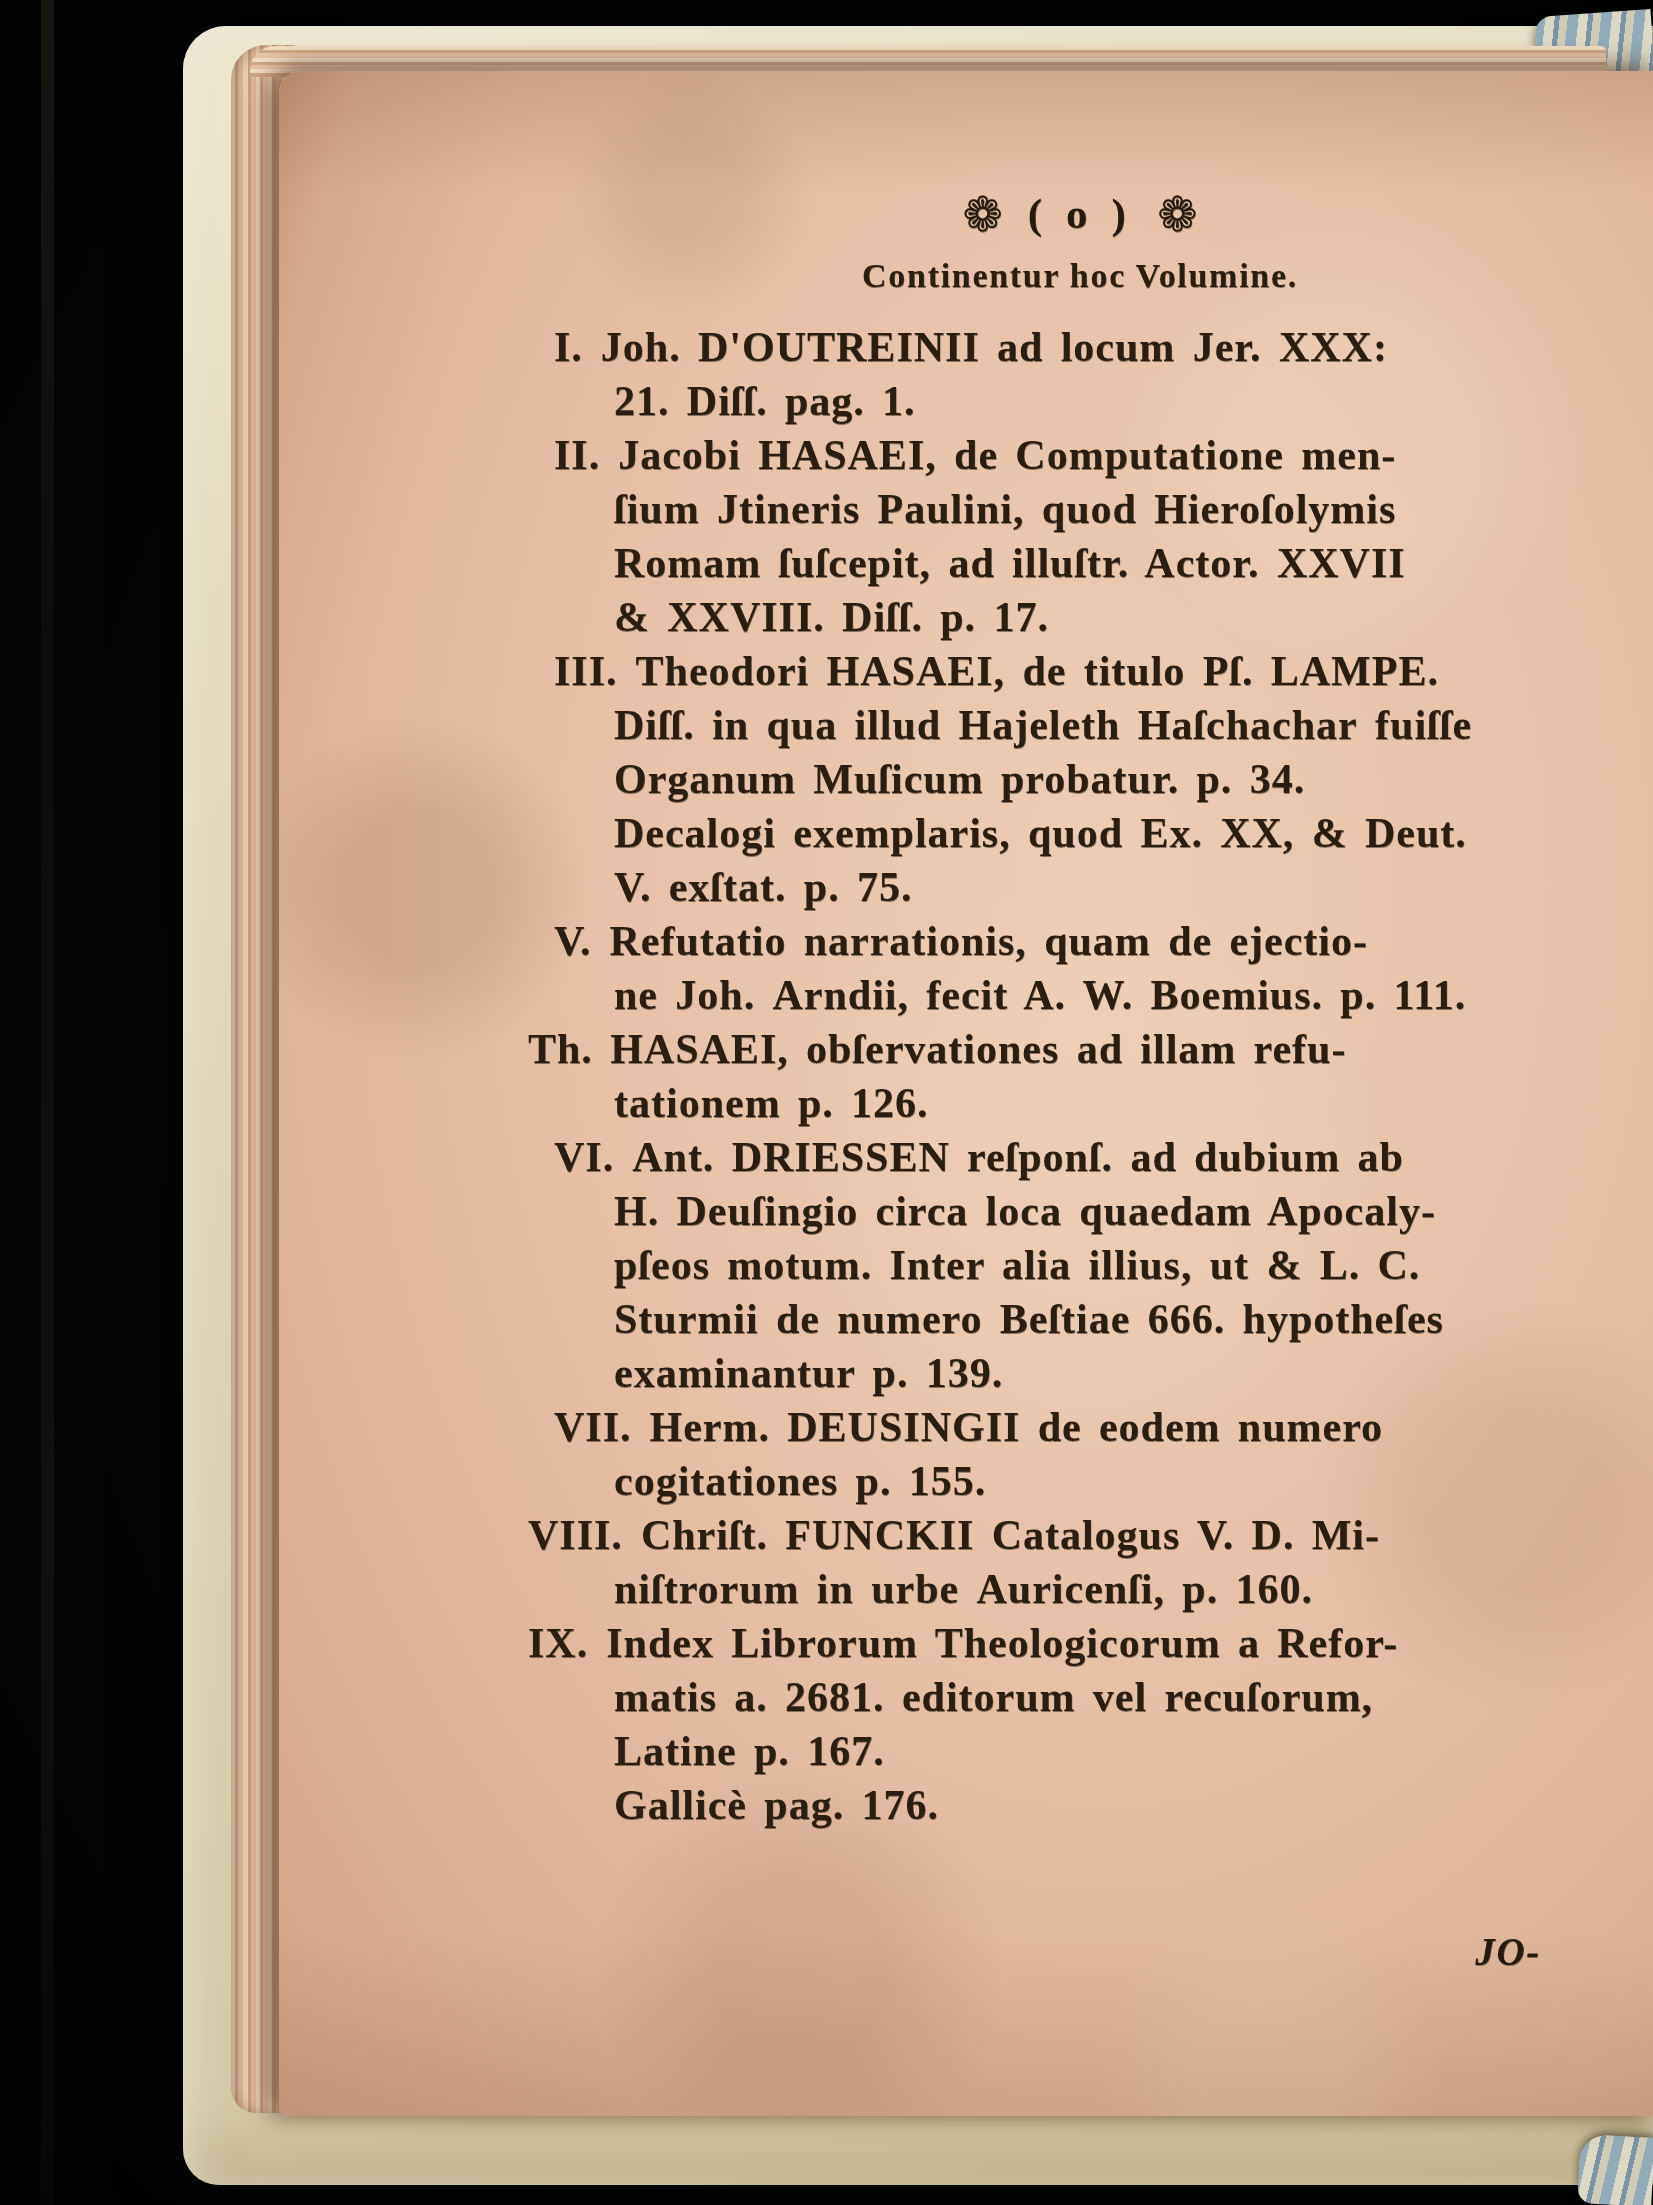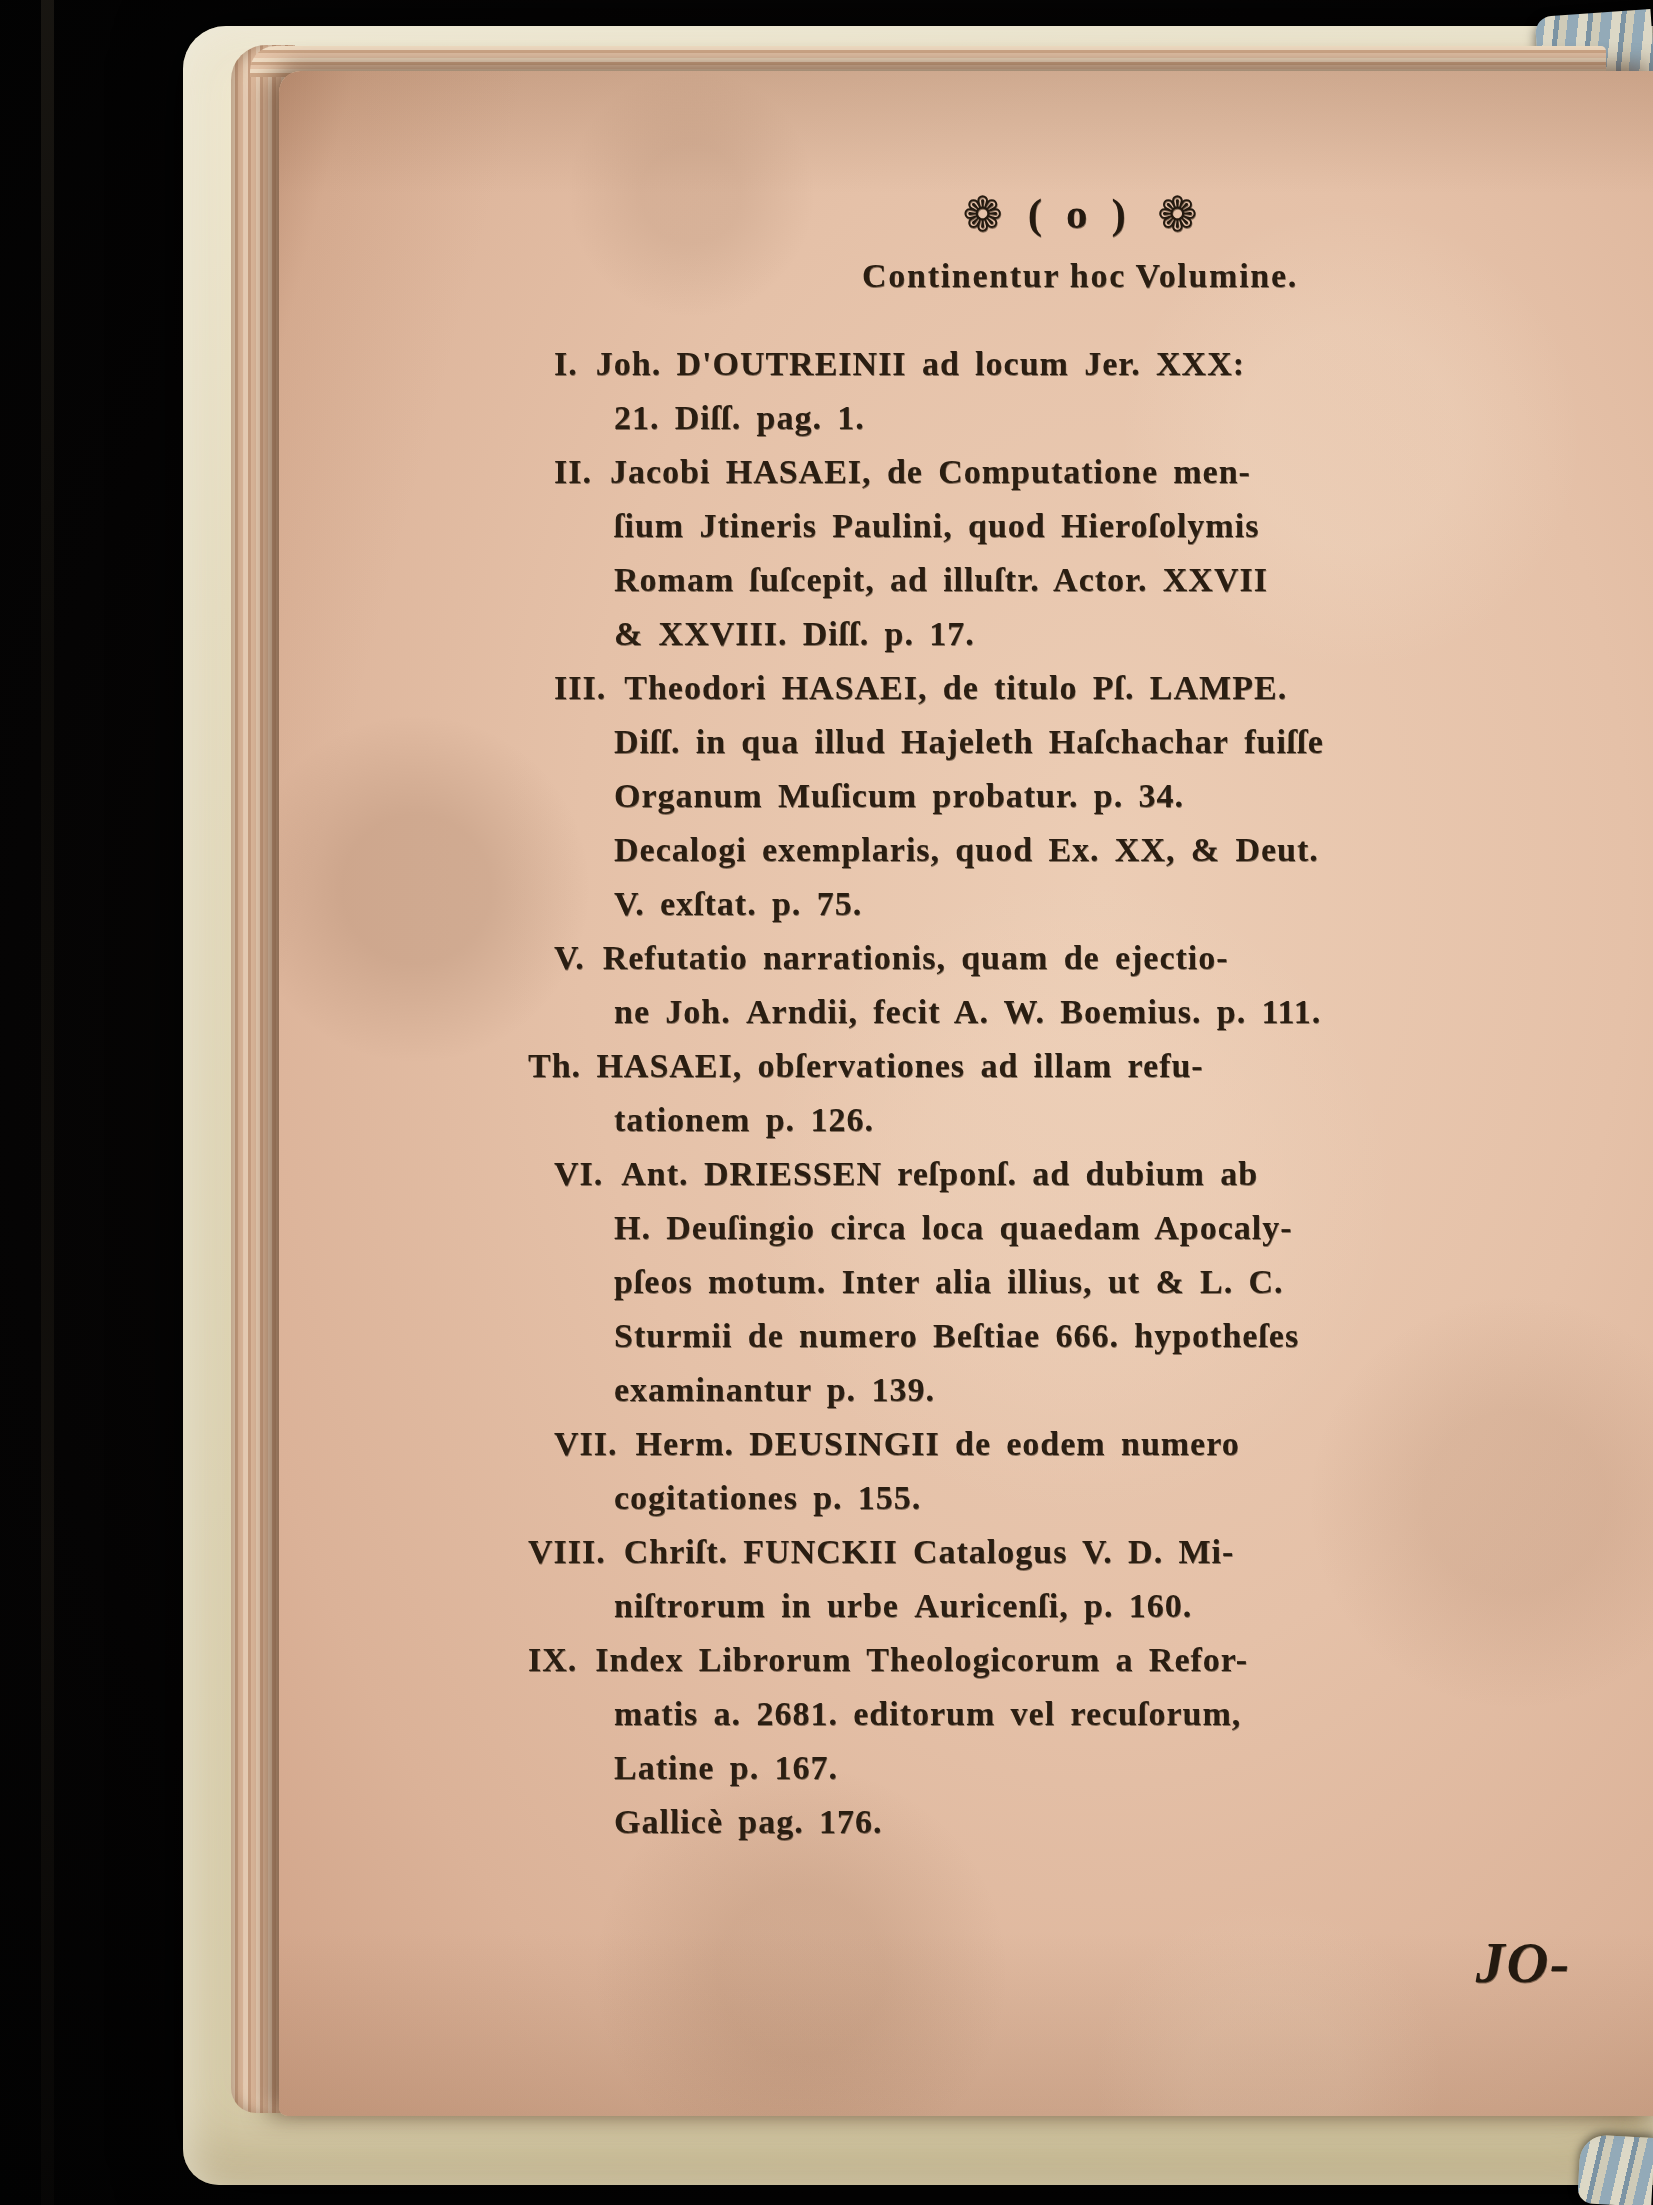--- a/index.html
+++ b/index.html
@@ -91,34 +91,34 @@
   .ornament-row { font-size:43px; color:#241a10; height:68px; line-height:68px; }
   .ornament-row .fleuron {
     font-family:"DejaVu Sans", sans-serif; font-size:48px;
     position:relative; top:2.5px;
   }
   .ornament-row .mark { font-size:43px; padding:0 25px; letter-spacing:6.6px; }
 
   .title { font-size:34px; letter-spacing:1.7px; margin-top:11.6px; white-space:nowrap; }
 
   .toc {
-    margin-top:42px; padding-left:335px;
-    font-size:34px; line-height:54px;
+    margin-top:25px; padding-left:335px;
+    font-size:42px; line-height:54px;
     letter-spacing:1px; word-spacing:5.8px;
   }
   .line { white-space:nowrap; }
   .line .label { padding-right:18px; }
   .line.entry  { margin-left:-60px; }
   .line.entry2 { margin-left:-86px; }
   .line.out    { margin-left:-86px; }
   .it { font-weight:600; }
 
   .catchword {
-    position:absolute; right:82px; top:1858px;
-    font-style:italic; font-size:58px; letter-spacing:1.7px;
+    position:absolute; right:112px; top:1858px;
+    font-style:italic; font-size:39px; letter-spacing:1.7px;
     color:#241a10;
   }
 </style>
 </head>
 <body>
 
 <div class="scene">
   <div class="edge-strip"></div>
 
   <div class="cover"></div>

